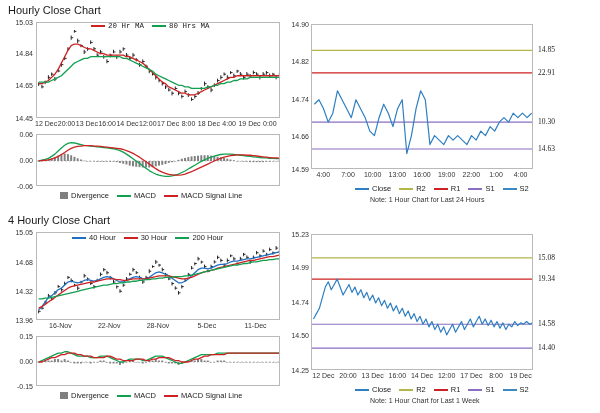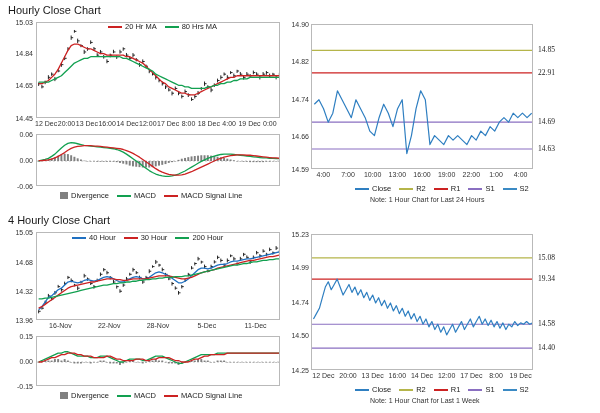--- a/index.html
+++ b/index.html
@@ -249,21 +249,21 @@
     <div class="xtick" style="left: 71.1667px;">16:00</div>
     <div class="xtick" style="left: 91.5px;">14 Dec</div>
     <div class="xtick" style="left: 111.833px;">12:00</div>
     <div class="xtick" style="left: 132.167px;">17 Dec</div>
     <div class="xtick" style="left: 152.5px;">8:00</div>
     <div class="xtick" style="left: 172.833px;">18 Dec</div>
     <div class="xtick" style="left: 193.167px;">4:00</div>
     <div class="xtick" style="left: 213.5px;">19 Dec</div>
     <div class="xtick" style="left: 233.833px;">0:00</div>
   </div>
-<div class="legend" id="lg-hourly-price" style="left:108px;top:22px;">
+<div class="legend" id="lg-hourly-price" style="left:91px;top:22px;font-family:Liberation Mono, monospace;">
     <span class="item">
       <span class="swatch" style="background: rgb(204, 34, 34);"></span>
       <span>20 Hr MA</span>
     </span>
     <span class="item">
       <span class="swatch" style="background: rgb(18, 160, 80);"></span>
       <span>80 Hrs MA</span>
     </span>
   </div>
 
@@ -392,21 +392,21 @@
     <div class="xtick" style="left: 86.3333px;">13:00</div>
     <div class="xtick" style="left: 111px;">16:00</div>
     <div class="xtick" style="left: 135.667px;">19:00</div>
     <div class="xtick" style="left: 160.333px;">22:00</div>
     <div class="xtick" style="left: 185px;">1:00</div>
     <div class="xtick" style="left: 209.667px;">4:00</div>
   </div>
 <div class="axis-area" id="lvl-hourly-24h" style="left:536px;top:24px;width:60px;height:145px;">
     <div class="lvl-label" style="top: 25.4194px; left: 2px;">14.85</div>
     <div class="lvl-label" style="top: 47.8387px; left: 2px;">22.91</div>
-    <div class="lvl-label" style="top: 97.1613px; left: 2px;">14.69</div>
+    <div class="lvl-label" style="top: 97.1613px; left: 2px;">10.30</div>
     <div class="lvl-label" style="top: 124.065px; left: 2px;">14.63</div>
   </div>
 <div class="legend" id="lg-hourly-24h" style="left:355px;top:184px;">
     <span class="item">
       <span class="swatch" style="background: rgb(47, 127, 193);"></span>
       <span>Close</span>
     </span>
     <span class="item">
       <span class="swatch" style="background: rgb(181, 181, 74);"></span>
       <span>R2</span>

